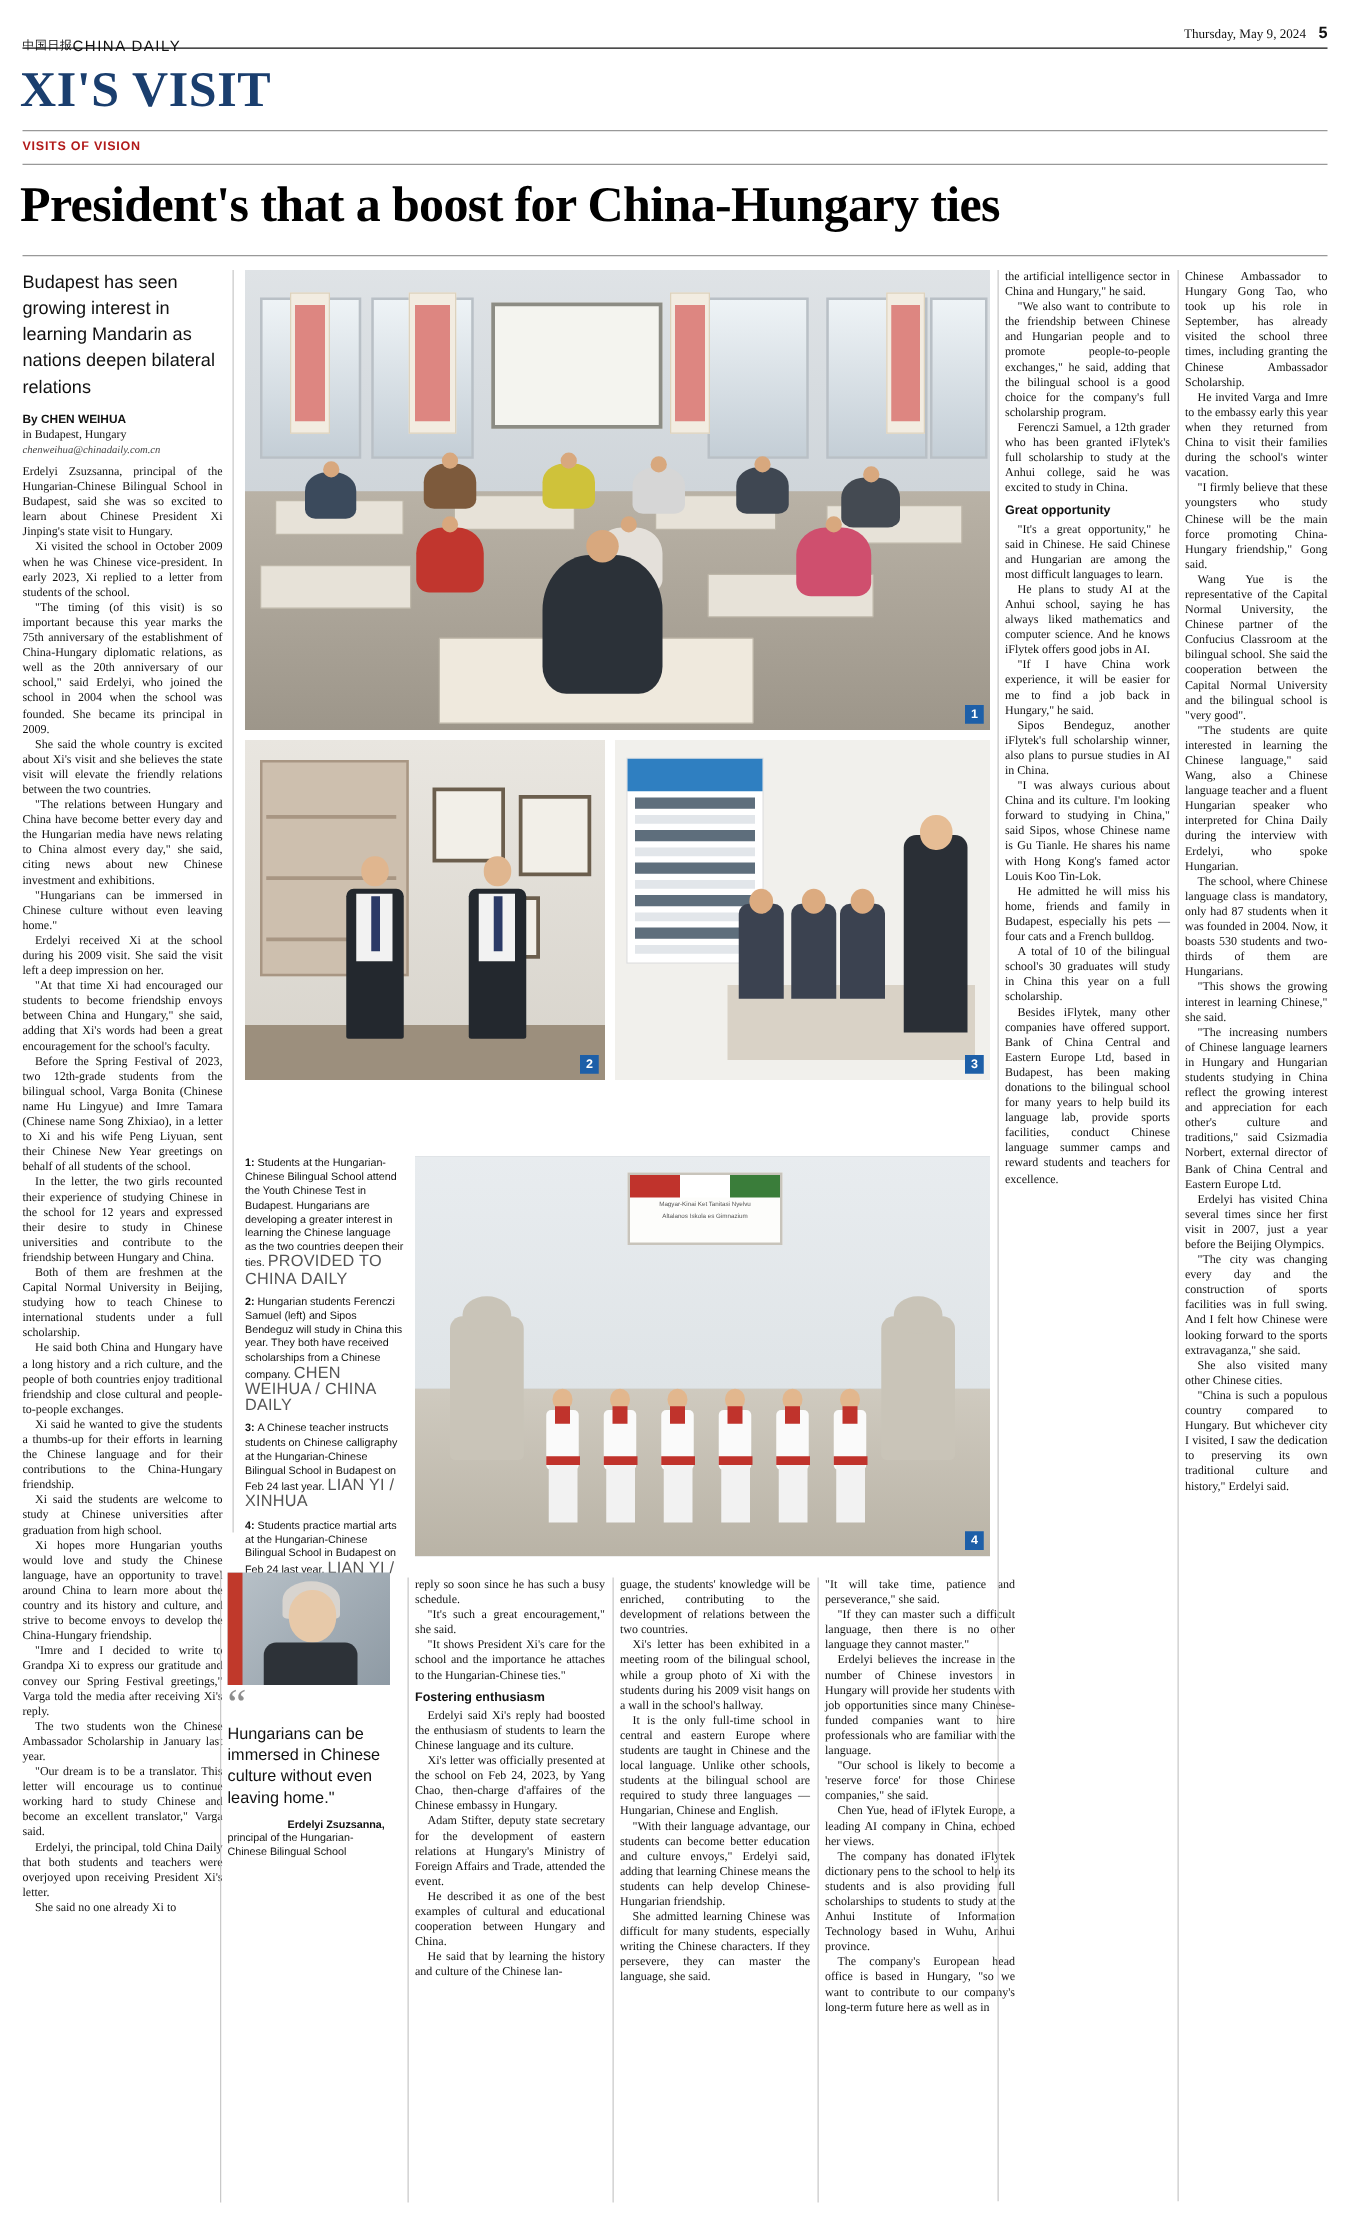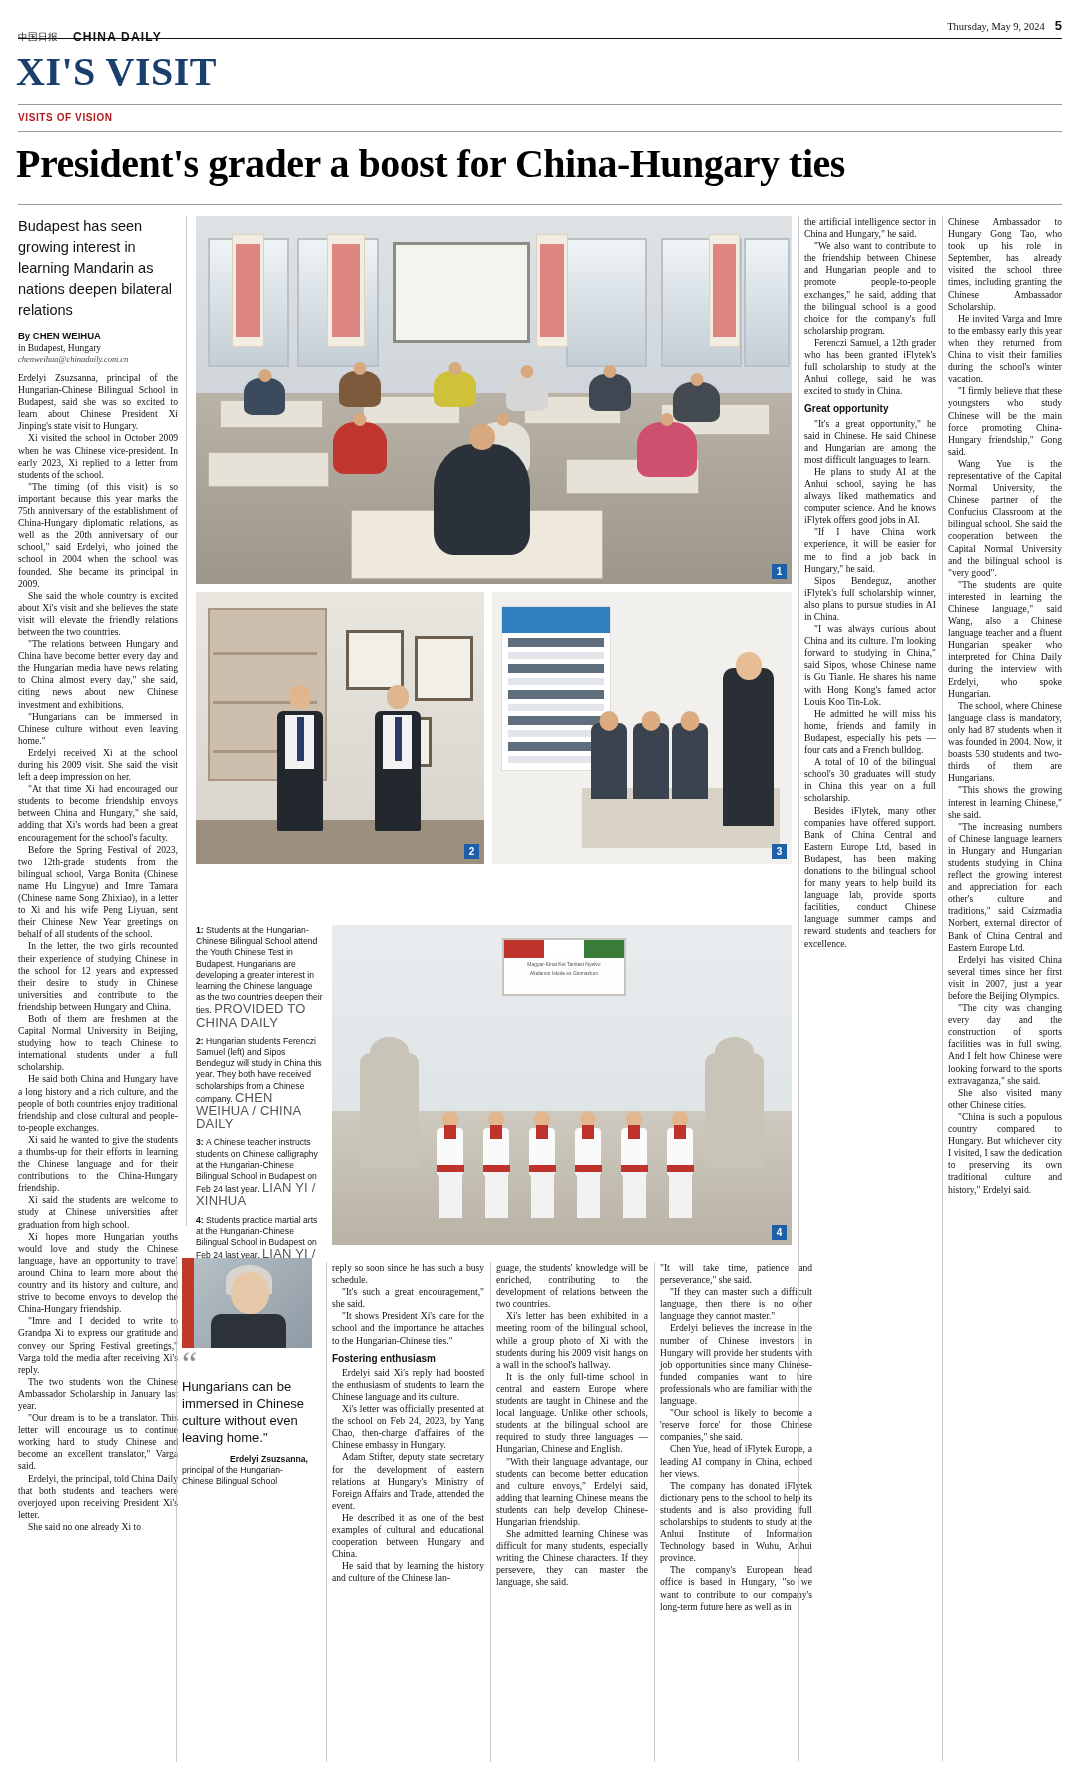--- a/index.html
+++ b/index.html
@@ -1,23 +1,23 @@
 <!DOCTYPE html>
 <html><head>
 <meta charset="utf-8">
 <style>
   html,body{margin:0;padding:0;background:#fff;}
   body{width:1080px;height:1783px;font-family:"Liberation Serif",serif;color:#111;overflow:hidden;position:relative;}
   .page{width:1080px;height:1783px;position:relative;padding:0;box-sizing:border-box;}
 
   
   .masthead{position:absolute;left:18px;top:12px;width:1044px;height:26px;display:flex;align-items:center;justify-content:space-between;}
-  .mast-left{display:flex;align-items:center;gap:15px;margin-top:24px;}
+  .mast-left{display:flex;gap:0;margin-top:24px;}
   .mast-cn{font-family:"DejaVu Sans",sans-serif;font-size:9.5px;letter-spacing:.5px;color:#111;}
-  .mast-en{font-family:"Liberation Sans",sans-serif;font-weight:bold;font-size:12px;letter-spacing:1.2px;color:#111;}
+  .mast-en{font-family:"Liberation Sans",sans-serif;font-weight:normal;font-size:12px;letter-spacing:1.2px;color:#111;}
   .mast-right{display:flex;align-items:baseline;gap:10px;}
   .mast-date{font-family:"Liberation Serif",serif;font-size:10.5px;color:#111;}
   .mast-page{font-family:"Liberation Sans",sans-serif;font-weight:bold;font-size:13px;color:#111;}
   .rule-top{position:absolute;left:18px;top:38px;width:1044px;height:1px;background:#111;}
 
   
   .sec-title{position:absolute;left:16px;top:48px;font-family:"Liberation Serif",serif;font-weight:bold;font-size:40px;letter-spacing:.5px;color:#1a3e6e;}
   .rule-sec{position:absolute;left:18px;top:104px;width:1044px;height:1px;background:#999;}
   .kicker{position:absolute;left:18px;top:112px;font-family:"Liberation Sans",sans-serif;font-weight:bold;font-size:10px;letter-spacing:.6px;color:#b21b1b;}
   .rule-sec2{position:absolute;left:18px;top:131px;width:1044px;height:1px;background:#999;}
@@ -143,21 +143,21 @@
       <span class="mast-page">5</span>
     </div>
   </div>
   <div class="rule-top"></div>
 
   <div class="sec-title">XI'S VISIT</div>
   <div class="rule-sec"></div>
   <div class="kicker">VISITS OF VISION</div>
   <div class="rule-sec2"></div>
 
-  <div class="headline">President's grader a boost for China-Hungary ties</div>
+  <div class="headline">President's that a boost for China-Hungary ties</div>
   <div class="rule-head"></div>
 
   <div class="lede">Budapest has seen growing interest in learning Mandarin as nations deepen bilateral relations</div>
   <div class="byline">
     <div class="b1">By CHEN WEIHUA</div>
     <div class="b2">in Budapest, Hungary</div>
     <div class="b3">chenweihua@chinadaily.com.cn</div>
   </div>
 
   <div class="col-text" id="col1">

